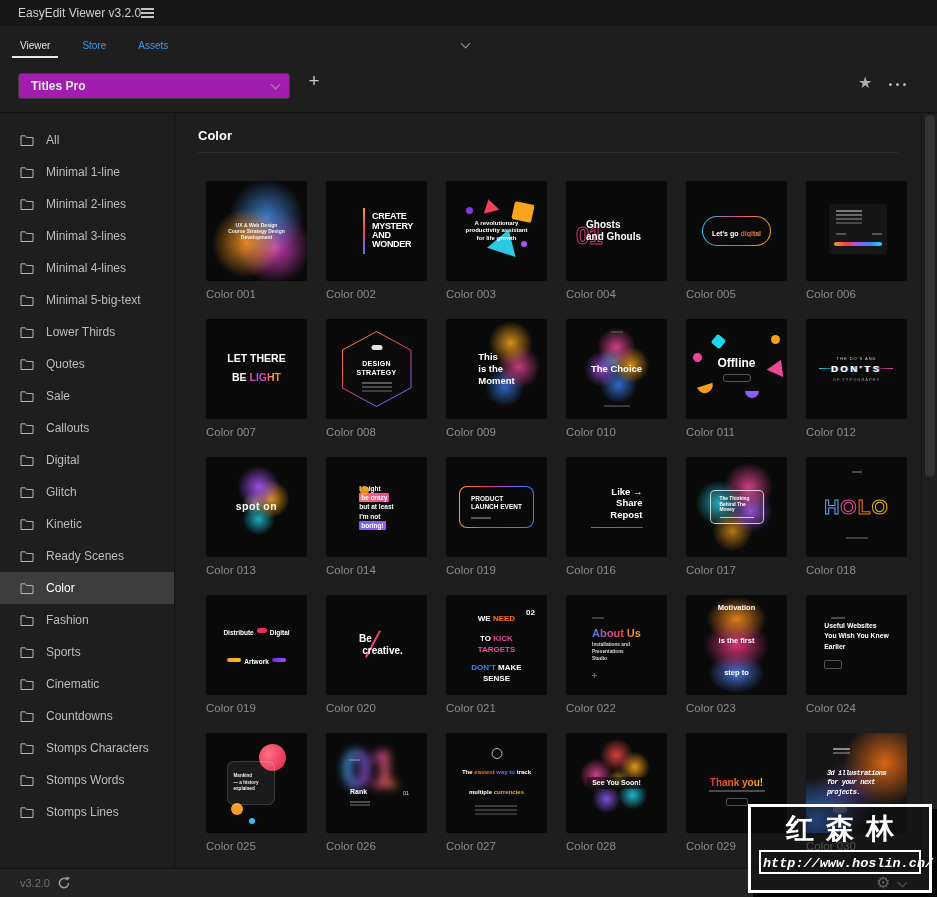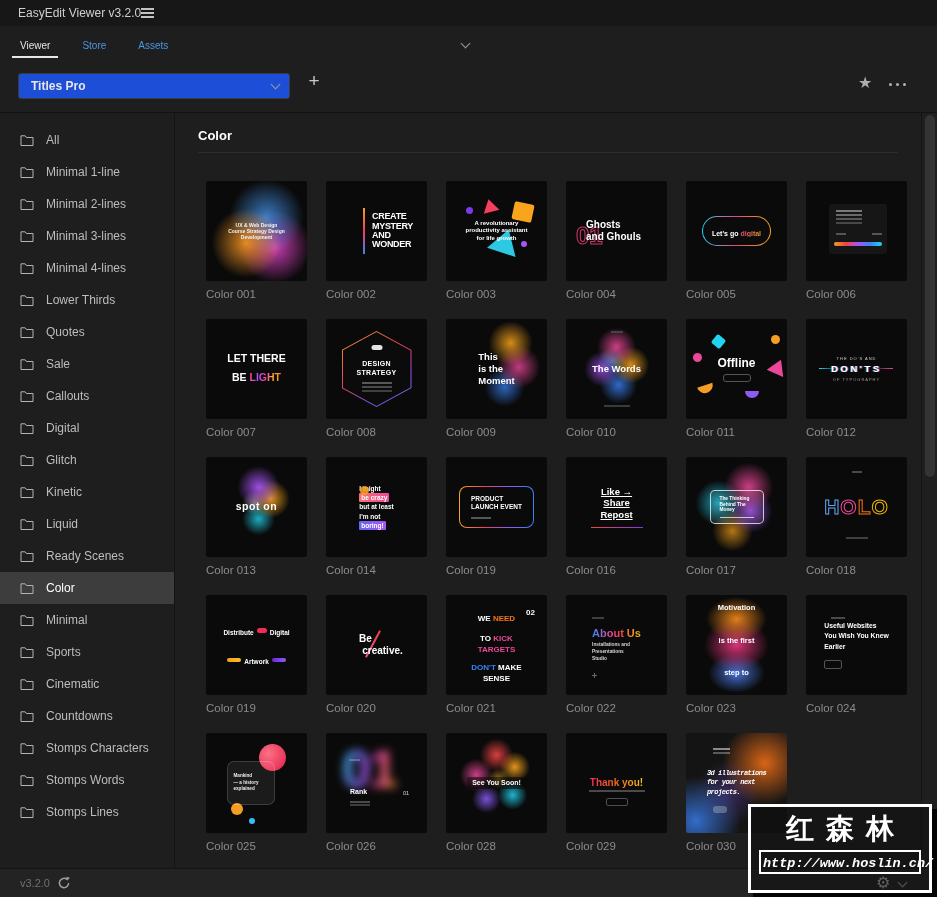--- a/index.html
+++ b/index.html
@@ -12,21 +12,21 @@
   .hamb { width:13px; height:2px; background:#c4c4c4; box-shadow:0 -4px 0 #c4c4c4, 0 4px 0 #c4c4c4; display:inline-block; }
 
   .tabbar { position:absolute; left:0; top:26px; width:937px; height:38px; background:#1e1e1e; display:flex; align-items:center; padding-left:18px; gap:28px; }
   .tab { font-size:10px; color:#4a96e0; position:relative; cursor:default; padding:10px 2px; }
   .tab.active { color:#e4e4e4; }
   .tab.active::after { content:""; position:absolute; left:-6px; right:-6px; bottom:3px; height:2px; background:#e8e8e8; }
   .top-chev { position:absolute; left:462px; top:40px; }
   .chev { width:7px; height:7px; border-right:1.6px solid #9a9a9a; border-bottom:1.6px solid #9a9a9a; transform:rotate(45deg); display:inline-block; }
 
   .toolrow { position:absolute; left:0; top:64px; width:937px; height:48px; }
-  .dropdown { position:absolute; left:18px; top:9px; width:272px; height:26px; background:#1d4ed8; border:1px solid #3c3c3c; border-radius:3px; display:flex; align-items:center; padding:0 10px 0 12px; }
+  .dropdown { position:absolute; left:18px; top:9px; width:272px; height:26px; background:#a21caf; border:1px solid #3c3c3c; border-radius:3px; display:flex; align-items:center; padding:0 10px 0 12px; }
   .dropdown .dd-label { font-size:12px; font-weight:bold; color:#e6e6e6; flex:1; }
   .dd-chev { margin-top:-3px; }
   .plus-btn { position:absolute; left:303px; top:7px; width:22px; height:22px; color:#c8c8c8; font-size:19px; line-height:20px; text-align:center; font-weight:300; }
   .star-btn { position:absolute; left:858px; top:9px; font-size:16px; color:#adadad; }
   .more-btn { position:absolute; left:889px; top:13px; width:22px; height:14px; }
   .more-btn span { display:block; width:3px; height:3px; border-radius:50%; background:#b3b3b3; position:absolute; top:6px; }
   .more-btn span:nth-child(1){left:0} .more-btn span:nth-child(2){left:7px} .more-btn span:nth-child(3){left:14px}
   .hdiv { position:absolute; left:0; top:112px; width:937px; height:1px; background:#121212; }
 
   
@@ -149,21 +149,21 @@
   .art-14 { text-align:left; }
   .t14 { font-size:6.5px; font-weight:bold; line-height:1.4; }
   .t14h1 { width:fit-content; background:linear-gradient(90deg,#f87171,#ec4899); padding:0 2px; border-radius:1px; }
   .t14h2 { width:fit-content; background:linear-gradient(90deg,#6366f1,#a855f7); padding:0 2px; border-radius:1px; }
   .art-14 .s1 { display:block; left:34%; top:29%; width:9px; height:9px; border-radius:50%; background:#f59e23; z-index:3; opacity:.9; }
 
   .art-15 .txt { border:1px solid transparent; border-radius:8px; padding:8px 11px; text-align:left; background:linear-gradient(#0a0a0a,#0a0a0a) padding-box, linear-gradient(90deg,#f5a623,#ef3e5e,#8b5cf6,#3b82f6) border-box; }
   .t15 { font-size:6.5px; font-weight:800; }
   .art-15 .txt::after { content:""; display:block; margin-top:6px; width:20px; height:2px; background:#555; }
 
-  .art-16 .txt { text-align:center;text-decoration:underline; }
+  .art-16 .txt { text-align:right; }
   .t16 { font-size:9.5px; font-weight:bold; line-height:1.2; }
   .art-16 .txt::after { content:""; display:block; margin-top:7px; width:52px; height:1px; background:linear-gradient(90deg,#ef4444,#7c3aed); }
 
   .art-17 { background:
     radial-gradient(circle at 32% 46%, rgba(34,211,238,.75), transparent 26%),
     radial-gradient(circle at 62% 30%, rgba(236,72,153,.85), transparent 26%),
     radial-gradient(circle at 64% 54%, rgba(168,85,247,.8), transparent 26%),
     radial-gradient(circle at 46% 74%, rgba(248,164,28,.7), transparent 22%), #0a0a0a; }
   .art-17 .txt { border:1px solid rgba(255,255,255,.75); border-radius:5px; padding:5px 9px; text-align:left; background:rgba(255,255,255,.05); }
   .t17 { font-size:4.8px; font-weight:bold; }
@@ -320,20 +320,28 @@
           </svg>
         </span>
         <span class="side-label">Minimal 4-lines</span>
       </div>
       <div class="side-item">
         <span class="folder">
           <svg width="14" height="13" viewBox="0 0 14 13" fill="none" stroke="#b3b3b3" stroke-width="1">
             <path d="M1 11.5 V1.8 h4.1 l1.3 1.7 h6.6 v8 z"></path>
           </svg>
         </span>
+        <span class="side-label">Minimal 5-big-text</span>
+      </div>
+      <div class="side-item">
+        <span class="folder">
+          <svg width="14" height="13" viewBox="0 0 14 13" fill="none" stroke="#b3b3b3" stroke-width="1">
+            <path d="M1 11.5 V1.8 h4.1 l1.3 1.7 h6.6 v8 z"></path>
+          </svg>
+        </span>
         <span class="side-label">Lower Thirds</span>
       </div>
       <div class="side-item">
         <span class="folder">
           <svg width="14" height="13" viewBox="0 0 14 13" fill="none" stroke="#b3b3b3" stroke-width="1">
             <path d="M1 11.5 V1.8 h4.1 l1.3 1.7 h6.6 v8 z"></path>
           </svg>
         </span>
         <span class="side-label">Quotes</span>
       </div>
@@ -376,45 +384,37 @@
           </svg>
         </span>
         <span class="side-label">Kinetic</span>
       </div>
       <div class="side-item">
         <span class="folder">
           <svg width="14" height="13" viewBox="0 0 14 13" fill="none" stroke="#b3b3b3" stroke-width="1">
             <path d="M1 11.5 V1.8 h4.1 l1.3 1.7 h6.6 v8 z"></path>
           </svg>
         </span>
-        <span class="side-label">Liquid</span>
-      </div>
-      <div class="side-item">
-        <span class="folder">
-          <svg width="14" height="13" viewBox="0 0 14 13" fill="none" stroke="#b3b3b3" stroke-width="1">
-            <path d="M1 11.5 V1.8 h4.1 l1.3 1.7 h6.6 v8 z"></path>
-          </svg>
-        </span>
         <span class="side-label">Ready Scenes</span>
       </div>
       <div class="side-item selected">
         <span class="folder">
           <svg width="14" height="13" viewBox="0 0 14 13" fill="none" stroke="#b3b3b3" stroke-width="1">
             <path d="M1 11.5 V1.8 h4.1 l1.3 1.7 h6.6 v8 z"></path>
           </svg>
         </span>
         <span class="side-label">Color</span>
       </div>
       <div class="side-item">
         <span class="folder">
           <svg width="14" height="13" viewBox="0 0 14 13" fill="none" stroke="#b3b3b3" stroke-width="1">
             <path d="M1 11.5 V1.8 h4.1 l1.3 1.7 h6.6 v8 z"></path>
           </svg>
         </span>
-        <span class="side-label">Minimal</span>
+        <span class="side-label">Fashion</span>
       </div>
       <div class="side-item">
         <span class="folder">
           <svg width="14" height="13" viewBox="0 0 14 13" fill="none" stroke="#b3b3b3" stroke-width="1">
             <path d="M1 11.5 V1.8 h4.1 l1.3 1.7 h6.6 v8 z"></path>
           </svg>
         </span>
         <span class="side-label">Sports</span>
       </div>
       <div class="side-item">
@@ -560,21 +560,21 @@
             <div class="ln t9">Moment</div>
           </div>
         </div>
         <div class="cell-label">Color 009</div>
       </div>
       <div class="cell">
         <div class="thumb art-10">
           <i class="s1"></i>
           <i class="s2"></i>
           <div class="txt">
-            <div class="ln t10">The Words</div>
+            <div class="ln t10">The Choice</div>
           </div>
         </div>
         <div class="cell-label">Color 010</div>
       </div>
       <div class="cell">
         <div class="thumb art-11">
           <i class="s1"></i>
           <i class="s2"></i>
           <i class="s3"></i>
           <i class="s4"></i>
@@ -741,20 +741,30 @@
         <div class="thumb art-26">
           <i class="s1"></i>
           <i class="s2"></i>
           <div class="txt">
             <div class="ln t26big">01</div>
             <div class="ln t26rank">Rank</div>
             <div class="ln t26sm">01</div>
           </div>
         </div>
         <div class="cell-label">Color 026</div>
+      </div>
+      <div class="cell">
+        <div class="thumb art-27">
+          <i class="s1"></i>
+          <div class="txt">
+            <div class="ln "><span class="t27 w">The </span><span class="t27 org">easiest</span><span class="t27 pur"> way </span><span class="t27 blu">to </span><span class="t27 w">track</span></div>
+            <div class="ln "><span class="t27 w">multiple </span><span class="t27 yel">currencies</span></div>
+          </div>
+        </div>
+        <div class="cell-label">Color 027</div>
       </div>
       <div class="cell">
         <div class="thumb art-28">
           <div class="txt">
             <div class="ln t28">See You Soon!</div>
           </div>
         </div>
         <div class="cell-label">Color 028</div>
       </div>
       <div class="cell">

